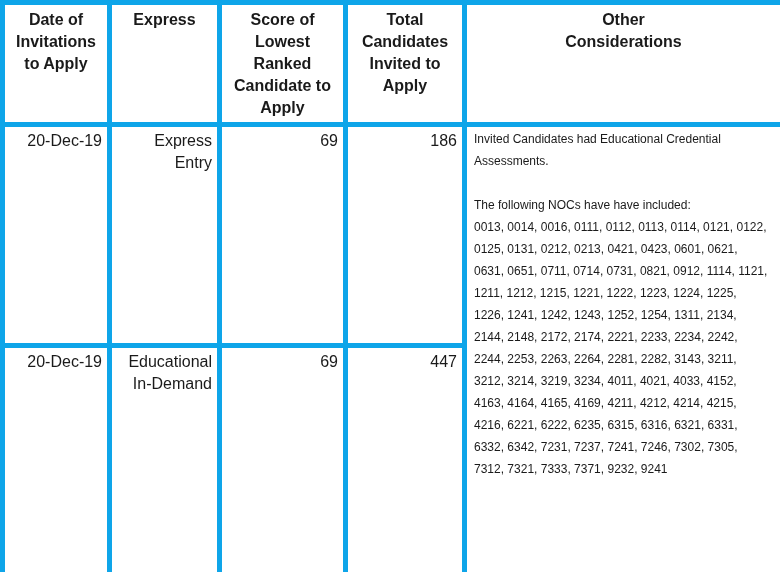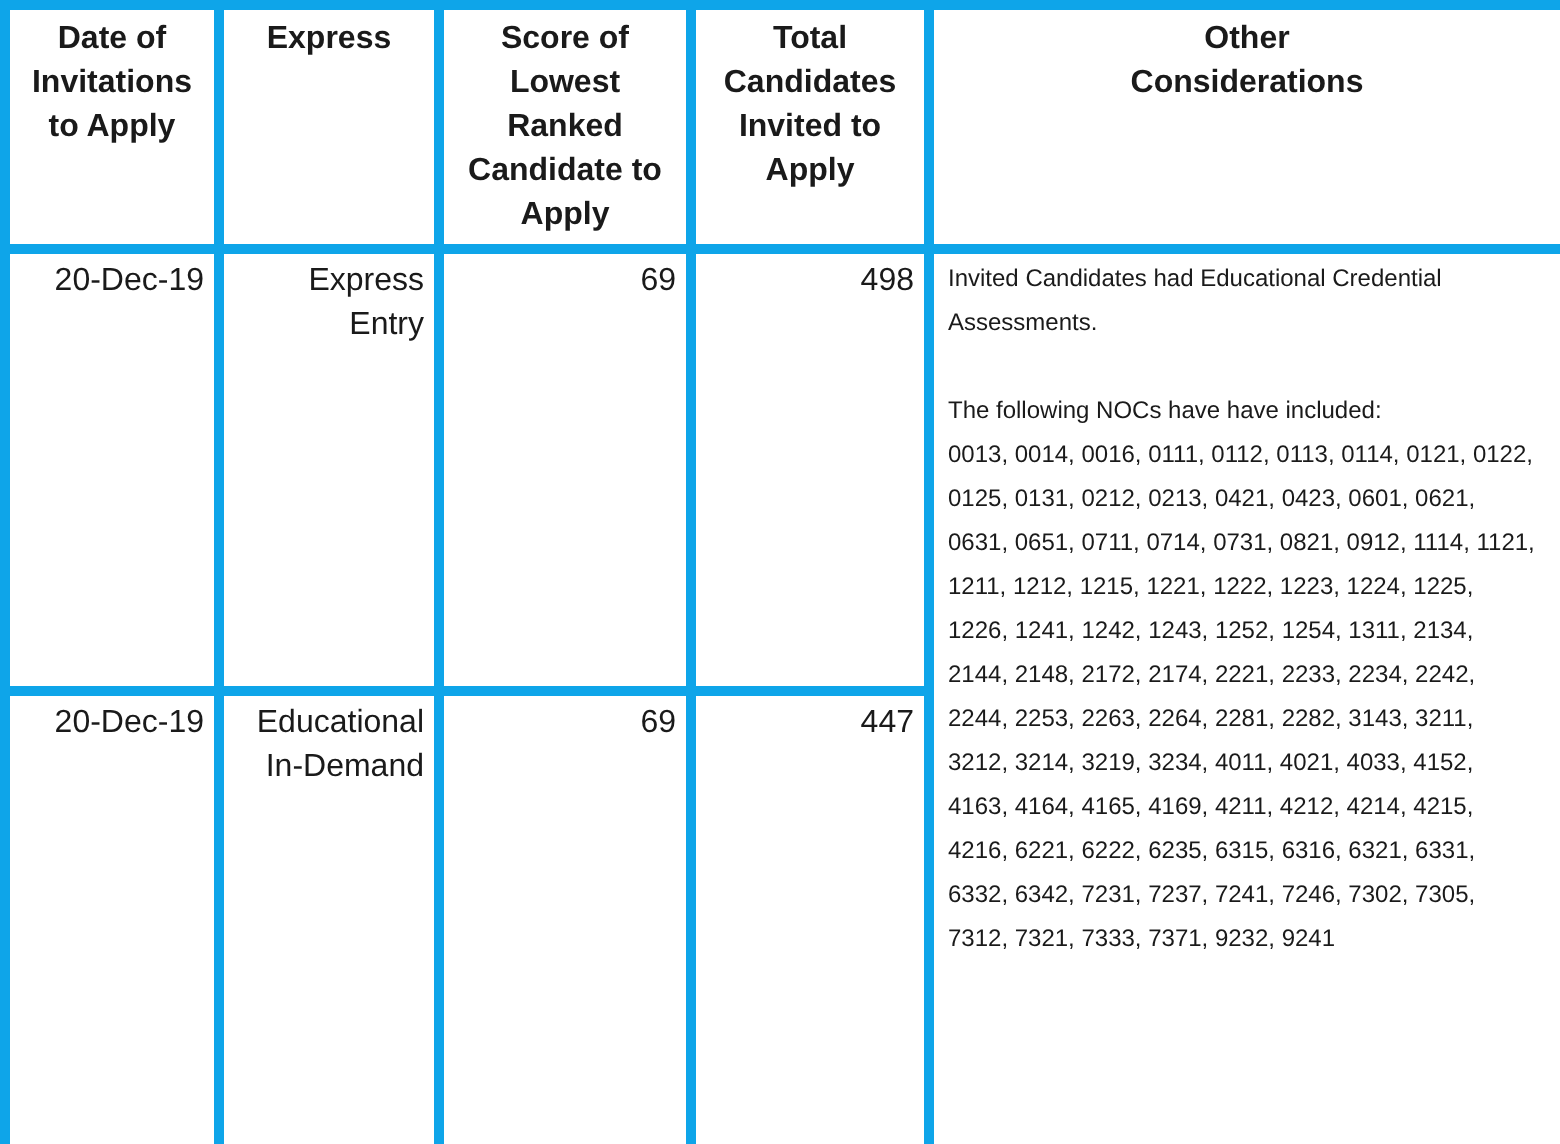--- a/index.html
+++ b/index.html
@@ -90,21 +90,21 @@
       <th>Other
 Considerations</th>
     </tr>
   </thead>
   <tbody>
     <tr class="row-1">
       <td class="cell-center">20-Dec-19</td>
       <td class="cell-category">Express
 Entry</td>
       <td class="cell-center">69</td>
-      <td class="cell-center">498</td>
+      <td class="cell-center">186</td>
       <td class="cell-other" rowspan="2">
         <div class="oc-para">Invited Candidates had Educational Credential Assessments.</div>
         <div class="oc-blank-line"></div>
         <div class="oc-para">The following NOCs have have included:</div>
         <div class="oc-para">0013, 0014, 0016, 0111, 0112, 0113, 0114, 0121, 0122, 0125, 0131, 0212, 0213, 0421, 0423, 0601, 0621, 0631, 0651, 0711, 0714, 0731, 0821, 0912, 1114, 1121, 1211, 1212, 1215, 1221, 1222, 1223, 1224, 1225, 1226, 1241, 1242, 1243, 1252, 1254, 1311, 2134, 2144, 2148, 2172, 2174, 2221, 2233, 2234, 2242, 2244, 2253, 2263, 2264, 2281, 2282, 3143, 3211, 3212, 3214, 3219, 3234, 4011, 4021, 4033, 4152, 4163, 4164, 4165, 4169, 4211, 4212, 4214, 4215, 4216, 6221, 6222, 6235, 6315, 6316, 6321, 6331, 6332, 6342, 7231, 7237, 7241, 7246, 7302, 7305, 7312, 7321, 7333, 7371, 9232, 9241</div>
       </td>
     </tr>
     <tr class="row-2">
       <td class="cell-center">20-Dec-19</td>
       <td class="cell-category">Educational

